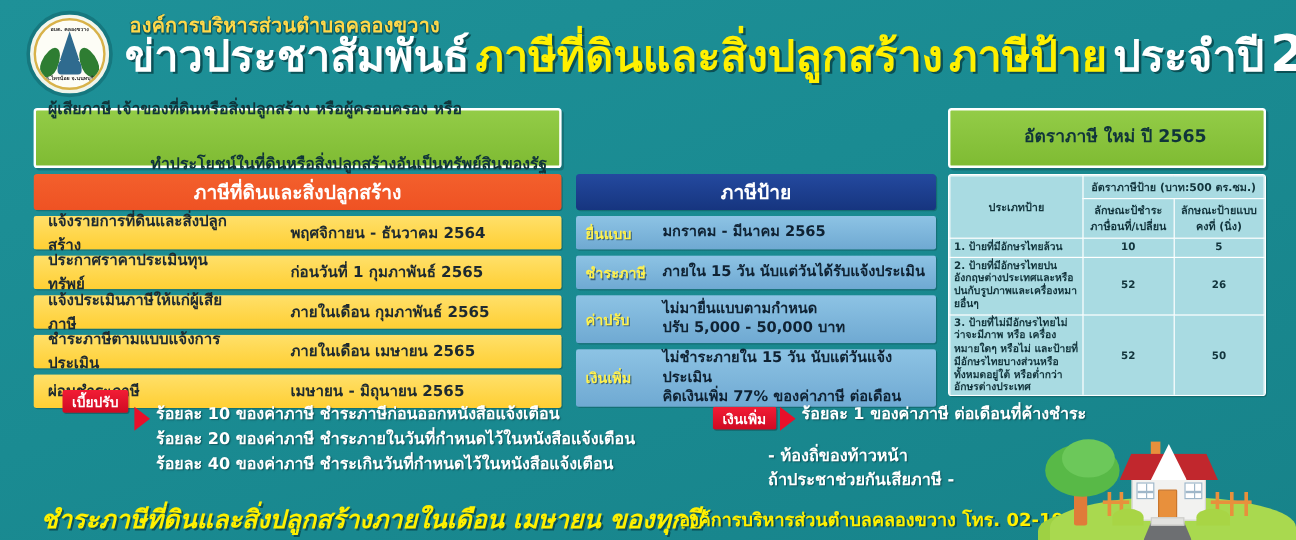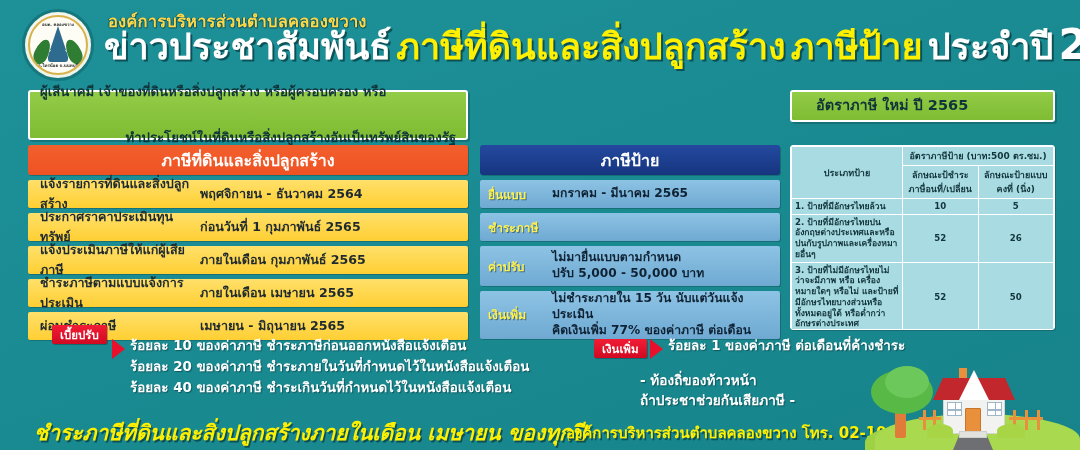--- a/index.html
+++ b/index.html
@@ -70,41 +70,41 @@
     border:2px solid #ffffff;border-radius:3px;
     color:#10343a;font-weight:bold;
     box-shadow:2px 2px 0 rgba(0,0,0,.18);
     display:flex;flex-direction:column;justify-content:center;
   }
   .banner div{padding:0 10px;font-size:13.2px;line-height:1.35;}
   #b1{left:28px;top:90px;width:440px;height:50px;}
   #b1 .l1{text-align:left;}
   #b1 .l2{text-align:right;margin-top:28px;}
   #b2{left:480px;top:90px;width:300px;height:50px;align-items:center;}
-  #b3{left:790px;top:90px;width:265px;height:32px;align-items:flex-start;justify-content:center;padding-left:14px;}
+  #b3{left:790px;top:90px;width:265px;height:50px;align-items:center;justify-content:center;padding-left:14px;}
   #b3 div{font-size:14.5px;}
 
   
   .col-left{position:absolute;left:28px;top:145px;width:440px;}
   .sec-title{
     height:30px;border-radius:3px;display:flex;align-items:center;justify-content:center;
     color:#ffffff;font-size:16px;font-weight:bold;
     box-shadow:1px 1px 0 rgba(0,0,0,.2);
   }
   .sec-title.orange{background:#f05a28;background-image:linear-gradient(180deg,#f5643090,#ef5223);}
   .sec-title.blue{background:#1c3f94;background-image:linear-gradient(180deg,#24499f,#16357f);}
   .row-yellow{
     margin-top:5px;height:28px;background:#ffd94f;
     background-image:linear-gradient(180deg,#ffe06a,#ffcf33);
     border-radius:2px;display:flex;align-items:center;
     color:#1e2a30;font-size:12.6px;font-weight:bold;
     box-shadow:1px 1px 0 rgba(0,0,0,.18);
   }
   .row-yellow .lbl{width:172px;padding-left:12px;}
-  .row-yellow .val{flex:1;}
+  .row-yellow .val{flex:1;margin-left:42px;}
 
   
   .col-mid{position:absolute;left:480px;top:145px;width:300px;}
   .row-blue{
     margin-top:5px;background:#7eb8dd;
     background-image:linear-gradient(180deg,#8dc3e4,#6fa9d2);
     border-radius:2px;display:flex;align-items:center;
     color:#0f2233;font-size:12.2px;font-weight:bold;min-height:28px;
     box-shadow:1px 1px 0 rgba(0,0,0,.18);
   }
@@ -246,21 +246,21 @@
     <div class="headline">
       <span class="h-white">ข่าวประชาสัมพันธ์</span>
       <span class="h-yellow">ภาษีที่ดินและสิ่งปลูกสร้าง</span>
       <span class="h-yellow">ภาษีป้าย</span>
       <span class="h-white">ประจำปี</span>
       <span class="h-white h-big">2565</span>
     </div>
   </div>
 
   <div class="banner" id="b1">
-    <div class="l1">ผู้เสีนาคมี เจ้าของที่ดินหรือสิ่งปลูกสร้าง หรือผู้ครอบครอง หรือ</div>
+    <div class="l1">ผู้เสียภาษี เจ้าของที่ดินหรือสิ่งปลูกสร้าง หรือผู้ครอบครอง หรือ</div>
     <div class="l2">ทำประโยชน์ในที่ดินหรือสิ่งปลูกสร้างอันเป็นทรัพย์สินของรัฐ</div>
   </div>
 
 
   <div class="banner" id="b3">
     <div>อัตราภาษี ใหม่ ปี 2565</div>
   </div>
 
   <div class="col-left">
     <div class="sec-title orange">ภาษีที่ดินและสิ่งปลูกสร้าง</div>
@@ -289,20 +289,21 @@
 
   <div class="col-mid">
     <div class="sec-title blue">ภาษีป้าย</div>
 
     <div class="row-blue">
       <span class="lbl">ยื่นแบบ</span>
       <span class="val">มกราคม - มีนาคม 2565</span>
     </div>
     <div class="row-blue">
       <span class="lbl">ชำระภาษี</span>
+      <span class="val">ภายใน 15 วัน นับแต่วันได้รับแจ้งประเมิน</span>
     </div>
     <div class="row-blue tall">
       <span class="lbl">ค่าปรับ</span>
       <span class="val">
         <span>ไม่มายื่นแบบตามกำหนด</span><br>
         <span>ปรับ 5,000 - 50,000 บาท</span>
       </span>
     </div>
     <div class="row-blue tall">
       <span class="lbl">เงินเพิ่ม</span>

